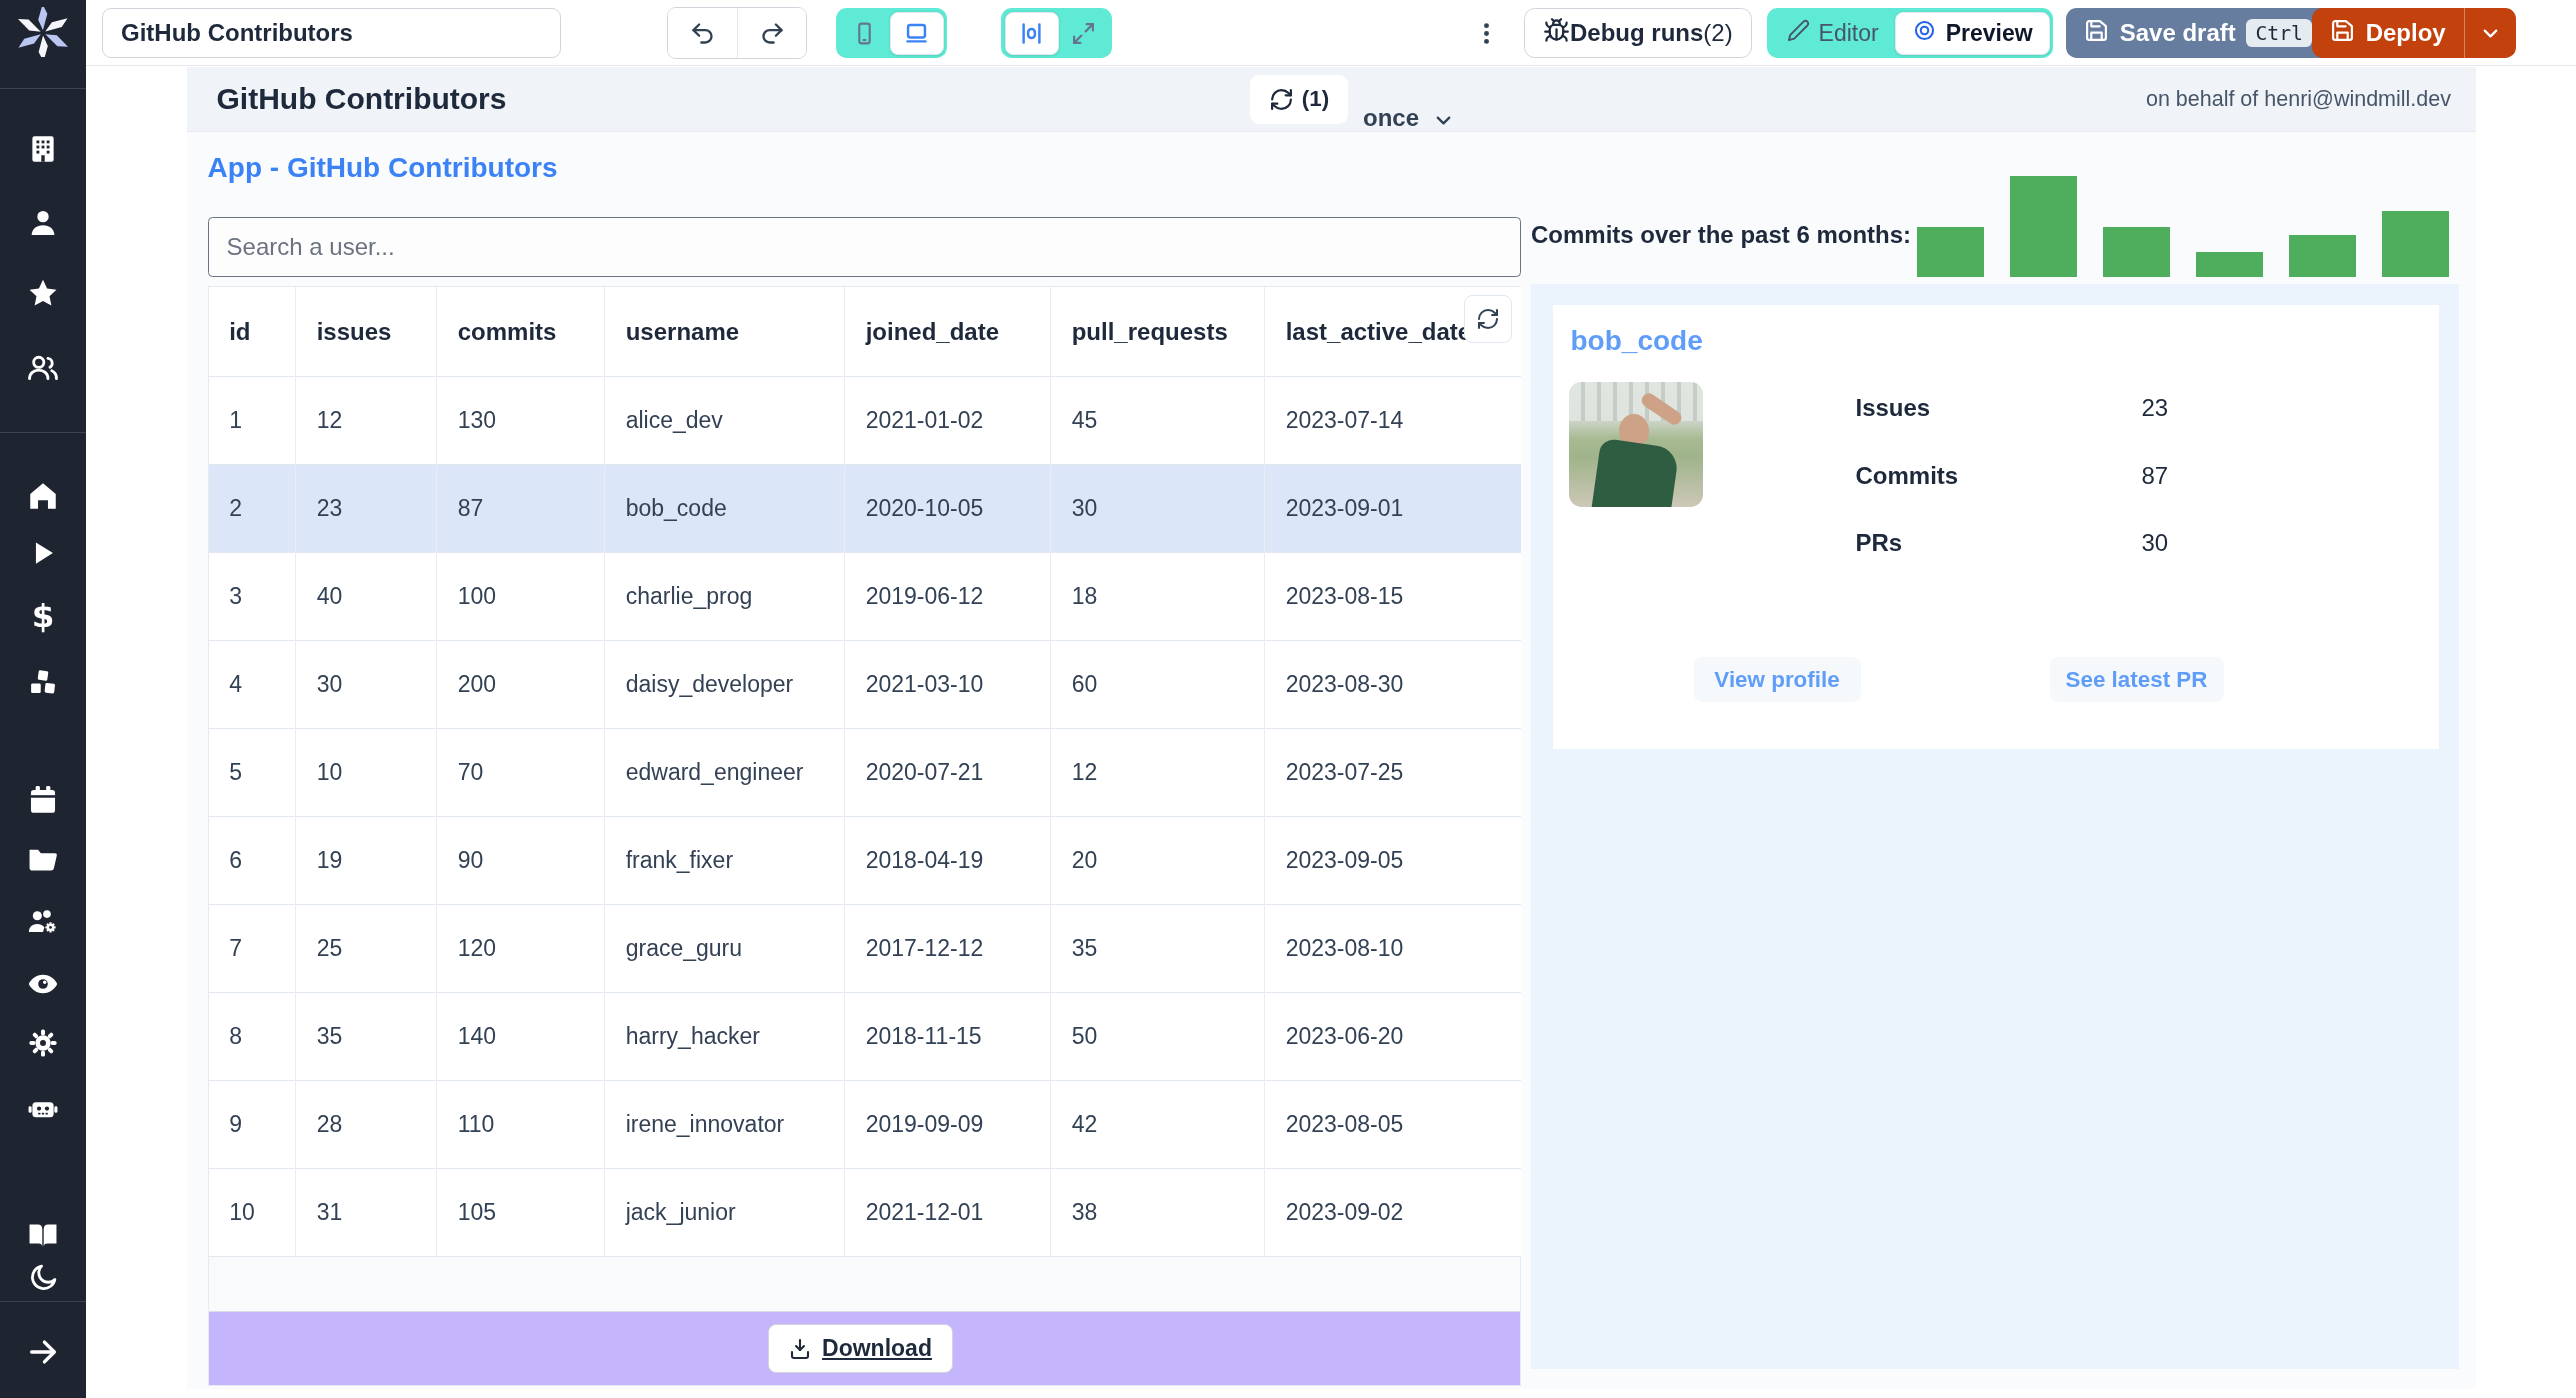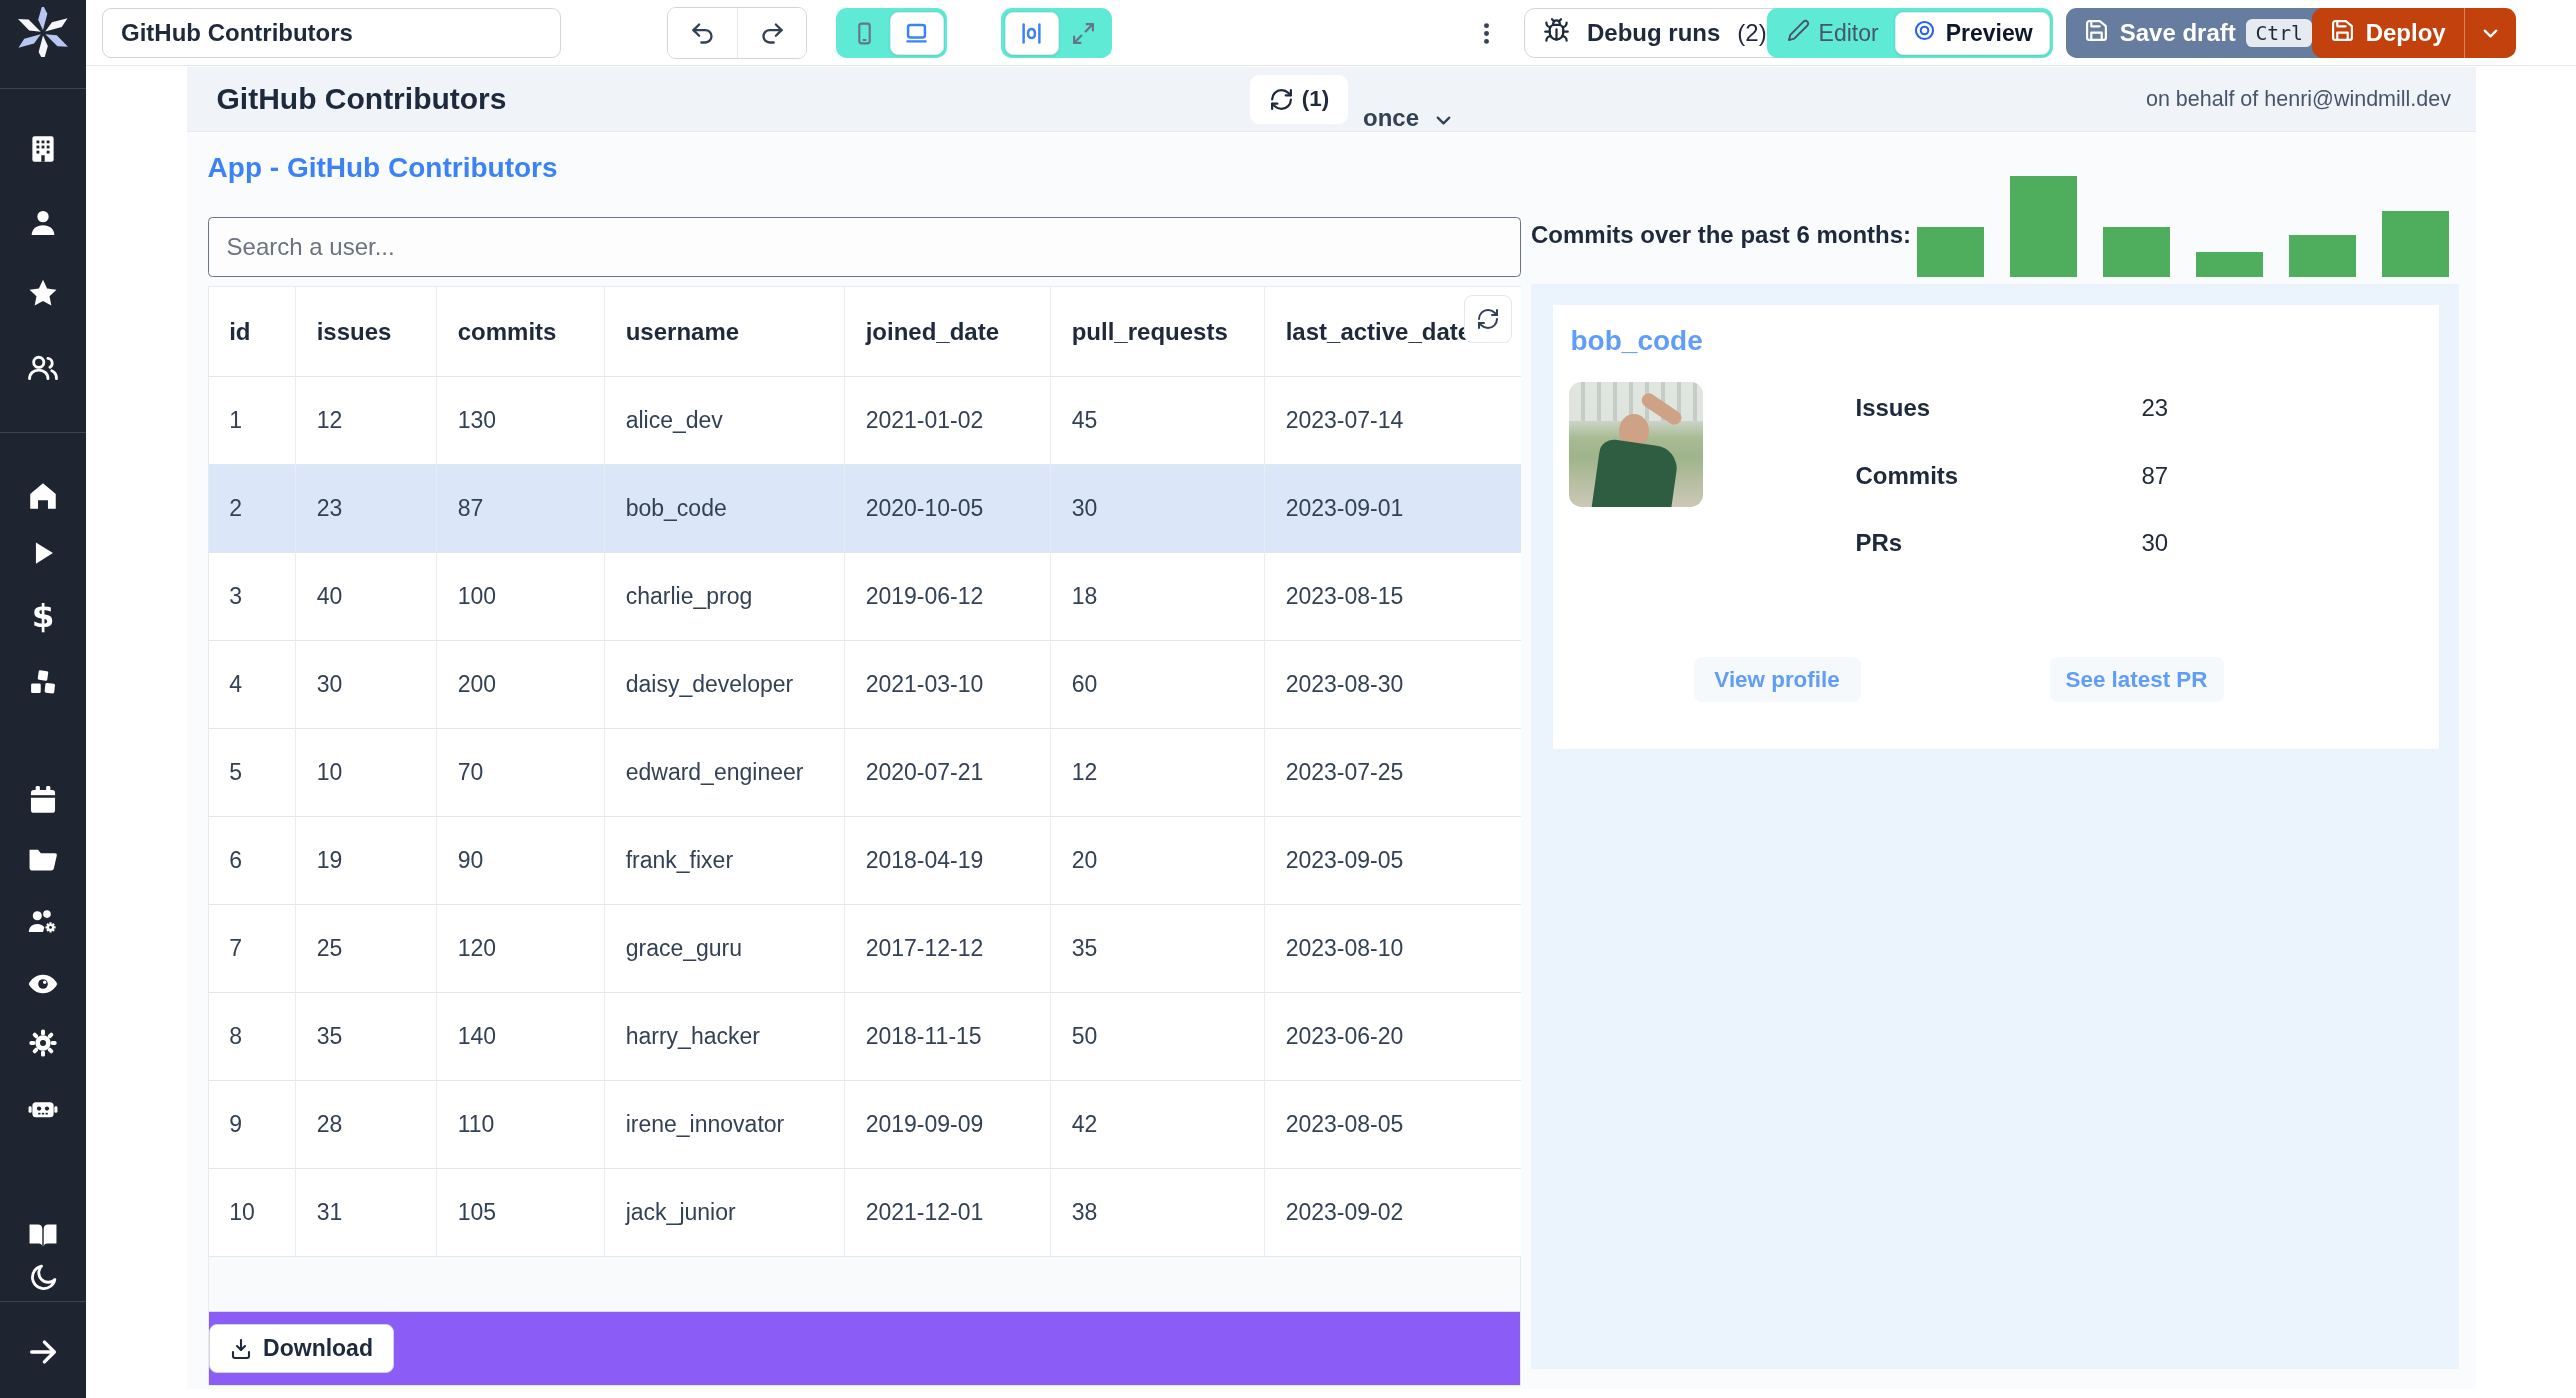--- a/index.html
+++ b/index.html
@@ -60,22 +60,22 @@
   table.grid { border-collapse:collapse; width:1311px; table-layout:fixed; }
   table.grid th { height:89px; text-align:left; padding-left:20.6px; font-size:24px; font-weight:bold; color:#1e293b;
                   border-right:0.9px solid #e9ecf1; background:#fff; }
   table.grid td { height:88px; padding-left:20.6px; font-size:23px; color:#334155; border-right:0.9px solid #e9ecf1;
                   border-top:0.9px solid #e2e8f0; background:#fff; }
   table.grid th:last-child, table.grid td:last-child { border-right:none; }
   table.grid tr.selected td { background:#dbe7f8; }
   .tbl-refresh-btn { position:absolute; top:8px; right:8px; width:48px; height:48px; background:#fff;
                      border:0.9px solid #e2e8f0; border-radius:8px; display:flex; align-items:center; justify-content:center; }
   .tbl-empty-band { height:55px; background:#f8fafc; border-top:0.9px solid #e2e8f0; }
-  .tbl-footer { height:74px; background:#8b5cf6; border-top:0.9px solid #d8dee8; display:flex; align-items:center;
-                justify-content:flex-start; padding-right:8px; }
+  .tbl-footer { height:74px; background:#c4b5fd; border-top:0.9px solid #d8dee8; display:flex; align-items:center;
+                justify-content:center; padding-right:8px;text-decoration:underline; }
   .download-btn { height:49px; background:#fff; border:0.9px solid #d1d5db; border-radius:8px; display:flex;
                   align-items:center; gap:9.8px; padding:0 19.7px; font-size:23px; font-weight:bold; color:#1e293b; }
 
   
   .right-col { position:absolute; left:1344px; top:0; width:931px; height:1322px; }
   .commits-label { position:absolute; left:0; top:154px; font-size:24px; font-weight:bold; color:#1e293b; }
   .bar-chart { position:absolute; left:386px; top:109px; height:101px; width:532px; display:flex;
                align-items:flex-end; gap:26px; }
   .bar-chart .bar { width:67px; }
   .panel { position:absolute; left:0; top:217px; width:928px; height:1085px; background:#ebf3fd; }
@@ -341,21 +341,21 @@
 
     <div class="tb-abs" style="left:1382px; width:36px; justify-content:center;">
       <svg width="27" height="27" viewBox="0 0 24 24" fill="#334155">
           <circle cx="12" cy="5" r="2.2"></circle>
           <circle cx="12" cy="12" r="2.2"></circle>
           <circle cx="12" cy="19" r="2.2"></circle>
         </svg>
     </div>
 
     <div class="tb-abs" style="left:1438px;">
-      <div style="display:flex; align-items:center; gap:17px; height:50px; background:#fff; border:0.9px solid #d1d5db; border-radius:10.7px; padding:8px 18px; font-size:24px; font-weight:bold; color:#1e293b;">
+      <div style="display:flex; align-items:center; gap:0; height:50px; background:#fff; border:0.9px solid #d1d5db; border-radius:10.7px; padding:8px 18px; font-size:24px; font-weight:bold; color:#1e293b;">
         <span>
           <svg width="27" height="27" viewBox="0 0 24 24" fill="none" stroke="#1e293b" stroke-width="2" stroke-linecap="round">
               <path d="m8 2 1.9 1.9"></path>
               <path d="M14.1 3.9 16 2"></path>
               <path d="M9 7.1v-1a3 3 0 1 1 6 0v1"></path>
               <path d="M18 11a4 4 0 0 0-4-4h-4a4 4 0 0 0-4 4v3a6 6 0 0 0 12 0Z"></path>
               <path d="M12 20v-9"></path>
               <path d="M6.5 9C4.6 8.8 3 7.1 3 5"></path>
               <path d="M6 13H2"></path>
               <path d="M3 21c0-2.1 1.7-3.9 3.8-4"></path>

